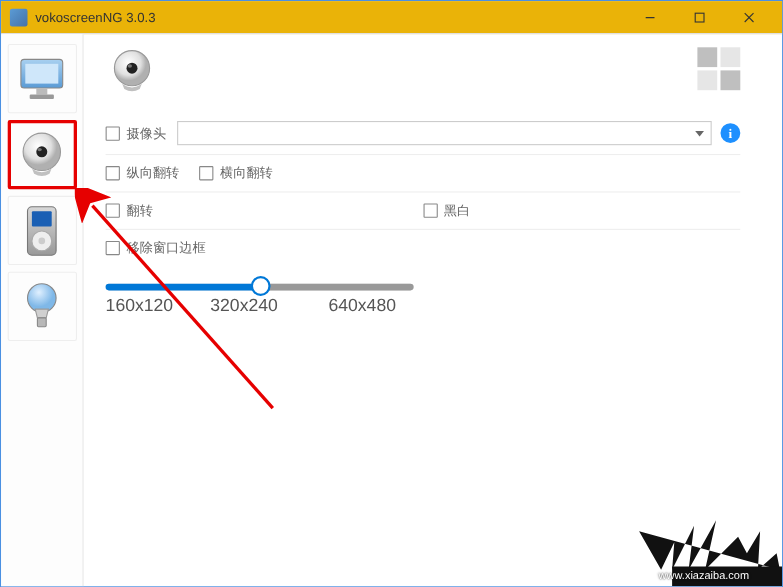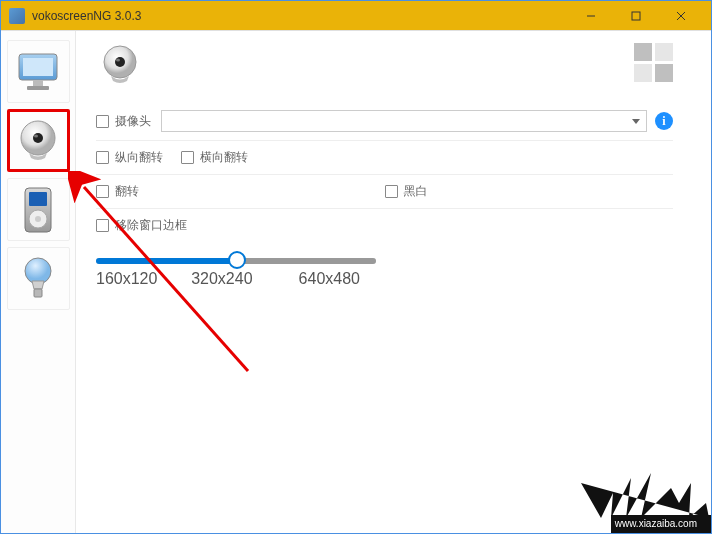--- a/index.html
+++ b/index.html
@@ -34,21 +34,21 @@
 .slider-section { padding-top: 16px; }
 .slider-track { position: relative; height: 6px; background: #e0e0e0; border-radius: 3px; width: 280px; }
 .slider-fill { position: absolute; left: 0; top: 0; height: 6px; background: #0078d7; border-radius: 3px; width: 140px; }
 .slider-fill-mid { position: absolute; left: 140px; top: 0; height: 6px; background: #999; border-radius: 3px; width: 140px; }
 .slider-thumb { position: absolute; left: 132px; top: -7px; width: 18px; height: 18px; border-radius: 50%; background: #fff; border: 2px solid #0078d7; cursor: default; }
 .slider-labels { display: flex; width: 310px; margin-top: 6px; font-size: 16px; color: #555; }
 .slider-labels span { width: 140px; }
 .slider-labels span:first-child { width: 124px; }
 .arrow { position: absolute; pointer-events: none; z-index: 10; }
 .watermark { position: absolute; right: 0; bottom: 0; pointer-events: none; }
-.watermark-url { position: absolute; right: 14px; bottom: 4px; color: #fff; font-size: 10px; text-shadow: 0 0 2px #000; }
+.watermark-url { position: absolute; right: 30px; bottom: 4px; color: #fff; font-size: 10px; text-shadow: 0 0 2px #000; }
 </style>
 </head>
 <body>
 
 <div class="window">
 
   <div class="titlebar">
     <div class="titlebar-icon"></div>
     <div class="titlebar-title">vokoscreenNG 3.0.3</div>
     <div class="titlebar-buttons">

